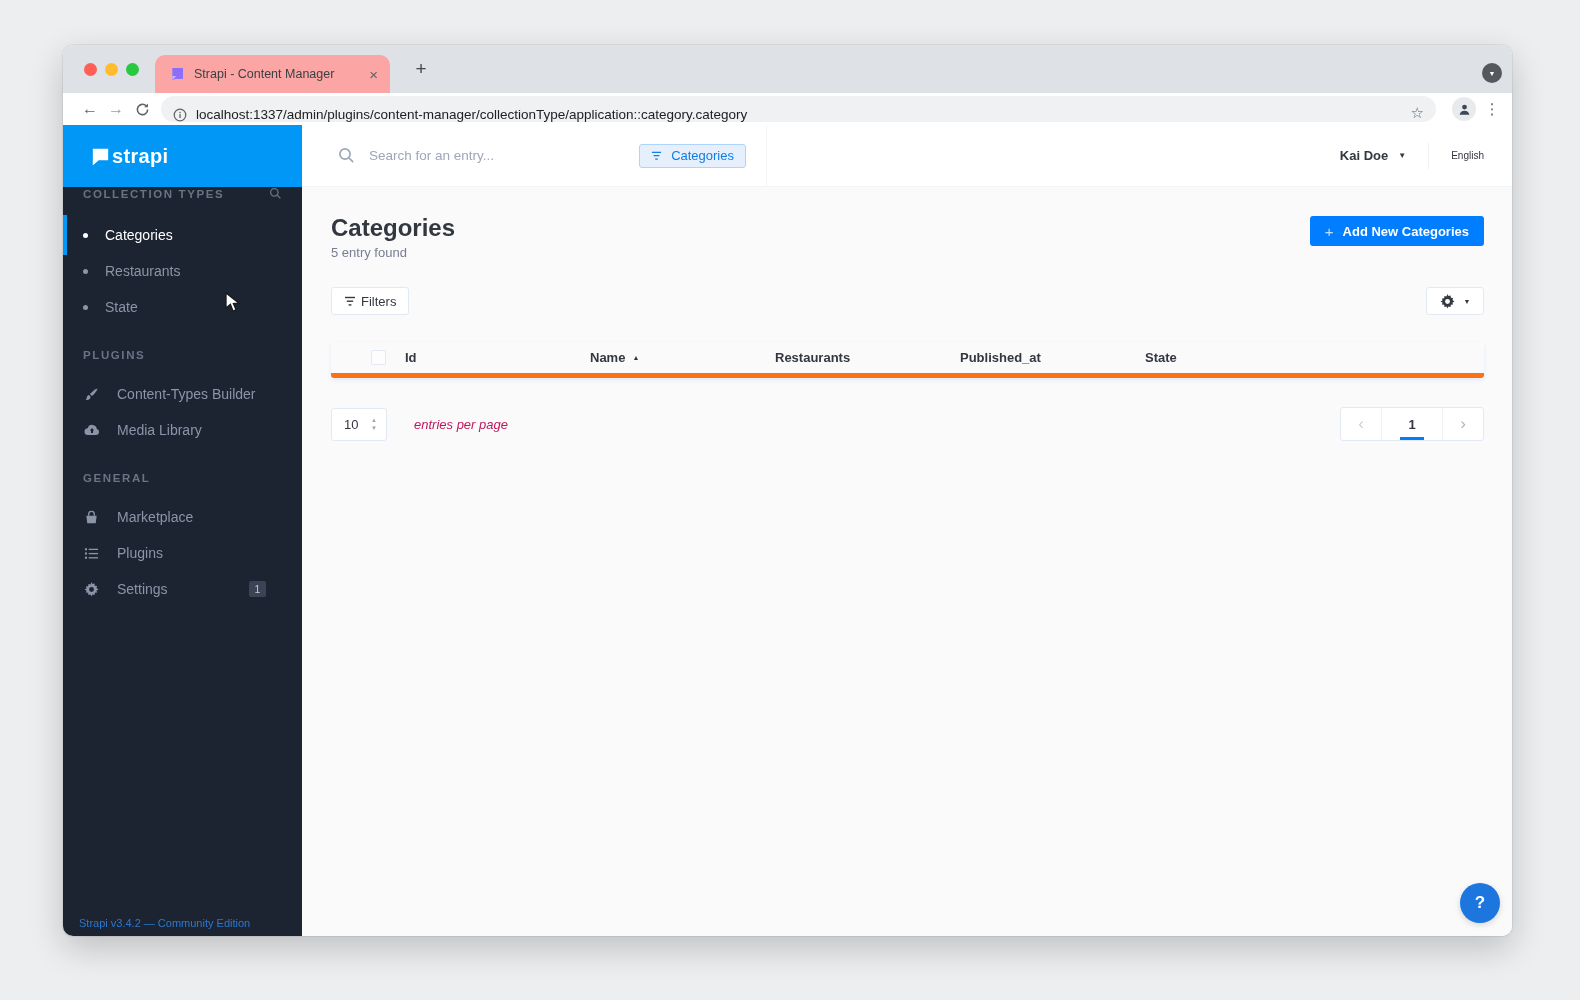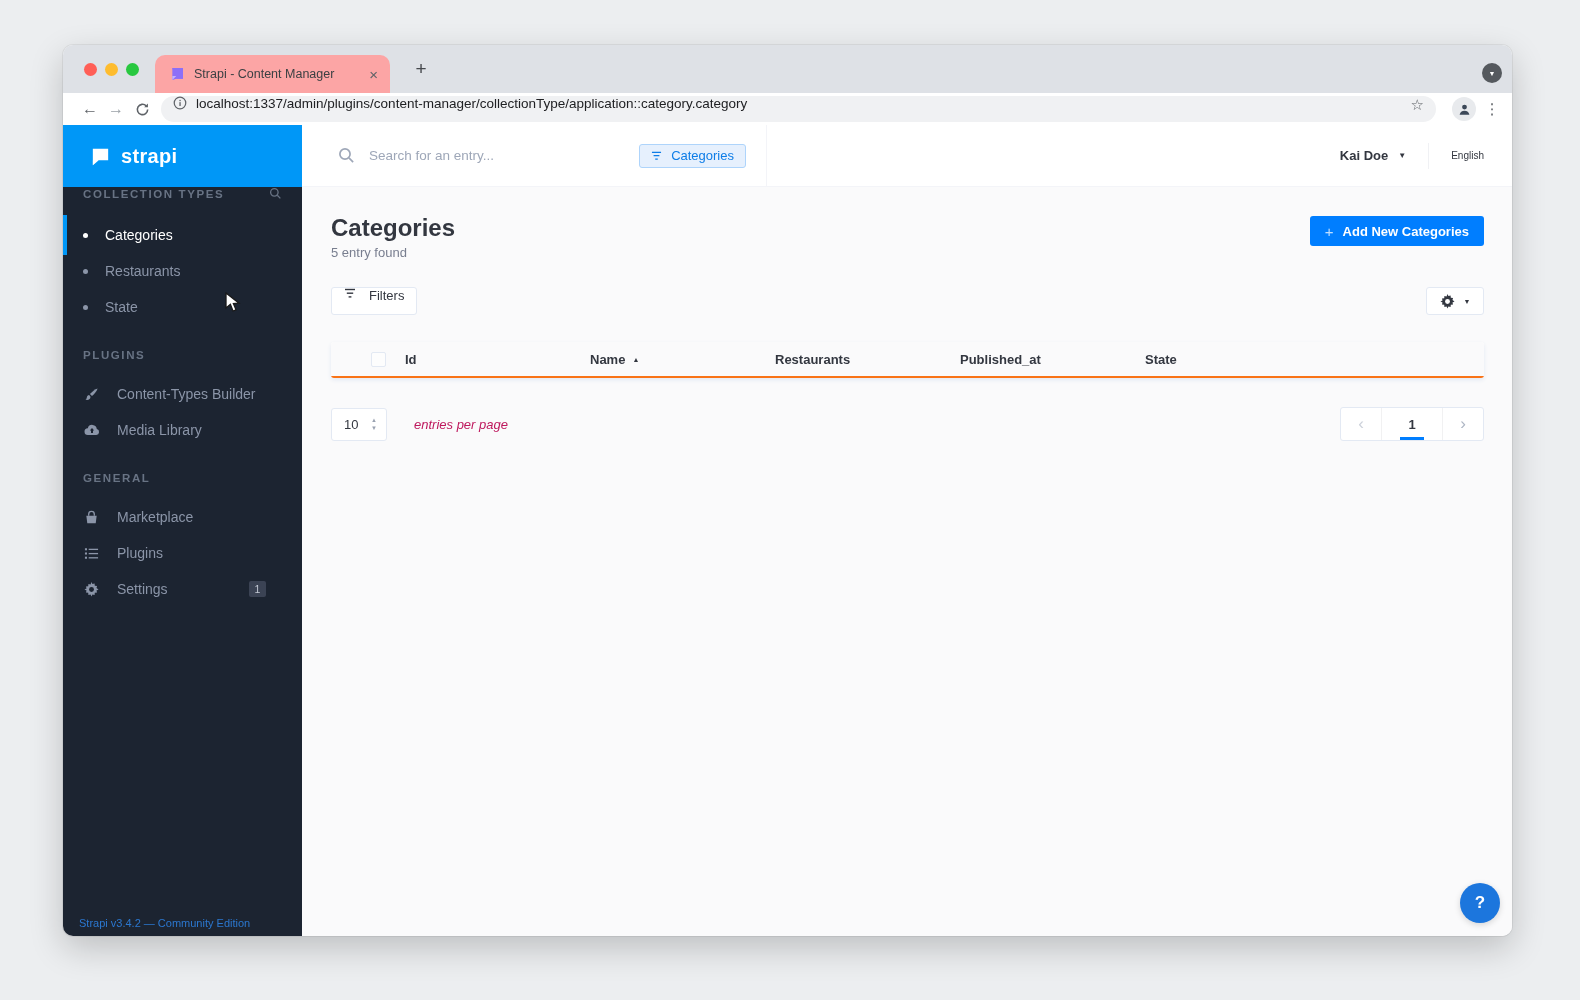--- a/index.html
+++ b/index.html
@@ -14,31 +14,31 @@
   .tl-close { background:#ff5f57; } .tl-min { background:#febc2e; } .tl-max { background:#28c840; }
   .tab { position:absolute; left:92px; top:10px; width:235px; height:38px; background:#fca5a5; border-radius:10px 10px 0 0; display:flex; align-items:center; padding:0 12px 0 14px; gap:9px; }
   .tab-title { font-size:12.5px; color:#3c4043; flex:1; white-space:nowrap; overflow:hidden; }
   .tab-close { font-size:15px; color:#5f6368; line-height:1; }
   .newtab { position:absolute; left:346px; top:13px; font-size:19px; color:#45484d; width:24px; text-align:center; }
   .tab-chevron { position:absolute; right:10px; top:18px; width:20px; height:20px; border-radius:50%; background:#55595e; color:#fff; font-size:7px; display:flex; align-items:center; justify-content:center; }
 
   .btoolbar { height:32px; background:#fff; display:flex; align-items:center; padding:0 12px 0 14px; }
   .nav-ico { font-size:16px; color:#5f6368; width:26px; text-align:center; flex:0 0 auto; }
   .nav-fwd { color:#9aa0a6; }
-  .urlbar { flex:1; height:26px; margin:0 8px 0 6px; background:#f0f1f3; border-radius:13px; display:flex; align-items:flex-start; padding:0 12px; gap:9px; min-width:0; }
+  .urlbar { flex:1; height:26px; margin:0 8px 0 6px; background:#f0f1f3; border-radius:13px; display:flex; align-items:flex-end; padding:0 12px; gap:9px; min-width:0; }
   .url-text { font-size:13.5px; color:#202124; white-space:nowrap; overflow:hidden; flex:1; }
   .star { font-size:15px; color:#5f6368; }
   .avatar { width:24px; height:24px; border-radius:50%; background:#e8eaed; display:flex; align-items:center; justify-content:center; margin:0 8px; }
   .menu-dots { font-size:15px; color:#5f6368; width:16px; text-align:center; }
 
   
   .app { display:flex; height:811px; }
 
   .sidebar { width:239px; background:#1c2431; position:relative; flex:0 0 auto; }
-  .side-logo { height:62px; background:#0097f7; display:flex; align-items:center; padding-left:26px; gap:9px; }
+  .side-logo { height:62px; background:#0097f7; display:flex; align-items:center; padding-left:26px; gap:0; }
   .side-logo .logotext { color:#fff; font-size:20px; font-weight:bold; letter-spacing:.3px; }
   .side-label { display:flex; align-items:center; justify-content:space-between; padding:0 20px; margin-top:24px; color:#687384; font-size:11.5px; font-weight:bold; letter-spacing:1.6px; }
   .side-item { position:relative; display:flex; align-items:center; height:36px; padding-left:20px; gap:17px; color:#8b95a8; font-size:14px; }
   .side-item .bullet { width:5px; height:5px; border-radius:50%; background:#8b95a8; flex:0 0 auto; }
   .side-item.active { color:#fff; }
   .side-item.active .bullet { background:#fff; }
   .side-item.active::before { content:""; position:absolute; left:0; top:-2px; height:40px; width:4px; background:#0097f7; }
   .side-item .ic { width:17px; display:flex; justify-content:center; color:#8b95a8; font-size:14px; flex:0 0 auto; }
   .badge { margin-left:auto; margin-right:36px; min-width:17px; height:16px; background:#3b4354; color:#c3c9d4; border-radius:2px; font-size:10.5px; display:flex; align-items:center; justify-content:center; padding:0 4px; }
   .group-collection { margin-top:0; } 
@@ -57,27 +57,27 @@
   .lang { font-size:10px; color:#333740; }
 
   .content { flex:1; padding:0 28px 0 29px; position:relative; }
   .page-header { display:flex; justify-content:space-between; align-items:flex-start; margin-top:27px; }
   .page-title { font-size:24px; font-weight:bold; color:#333740; }
   .page-sub { font-size:13px; color:#787e8f; margin-top:3px; }
   .btn-primary { display:flex; align-items:center; gap:9px; height:30px; padding:0 15px; background:#007eff; border-radius:3px; color:#fff; font-size:13px; font-weight:bold; margin-top:2px; }
   .btn-primary .plus { font-weight:normal; font-size:15px; color:rgba(255,255,255,.75); }
 
   .tools-row { display:flex; justify-content:space-between; align-items:center; margin-top:27px; }
-  .btn-light { display:flex; align-items:flex-start; gap:13px; height:28px; padding:0 12px; background:#fff; border:1px solid #e3e9f3; border-radius:3px; font-size:13px; color:#333740; }
+  .btn-light { display:flex; align-items:center; gap:5px; height:28px; padding:0 12px; background:#fff; border:1px solid #e3e9f3; border-radius:3px; font-size:13px; color:#333740; }
   .gear-btn { display:flex; align-items:center; justify-content:center; gap:9px; width:58px; height:28px; background:#fff; border:1px solid #e3e9f3; border-radius:3px; color:#333740; }
   .gear-glyph { font-size:15px; line-height:1; }
   .gear-caret { font-size:7px; color:#333740; }
 
   .table-card { margin-top:27px; background:#fff; border-radius:3px; box-shadow:0 2px 4px #e3e9f3; overflow:hidden; }
-  .thead { height:36px; background:#fafafb; border-bottom:2px solid #f97316; display:flex; align-items:center; }
+  .thead { height:36px; background:#fafafb; border-bottom:5px solid #f97316; display:flex; align-items:center; }
   .th-check { width:74px; padding-left:40px; display:flex; align-items:center; flex:0 0 auto; }
   .checkbox { width:15px; height:15px; border:1px solid #e3e9f3; border-radius:2px; background:#fdfdfd; }
   .th { width:185px; font-size:13px; font-weight:bold; color:#333740; display:flex; align-items:center; gap:7px; flex:0 0 auto; }
   .sort-ico { font-size:7px; color:#333740; }
   .tbody-empty { height:110px; display:flex; align-items:center; justify-content:center; font-size:13px; color:#62666f; }
 
   .list-footer { display:flex; justify-content:space-between; align-items:center; margin-top:29px; }
   .perpage { display:flex; align-items:center; }
   .pp-box { width:56px; height:33px; background:#fff; border:1px solid #e3e9f3; border-radius:3px; display:flex; align-items:center; padding:0 9px 0 12px; }
   .pp-val { font-size:13px; color:#333740; flex:1; }

